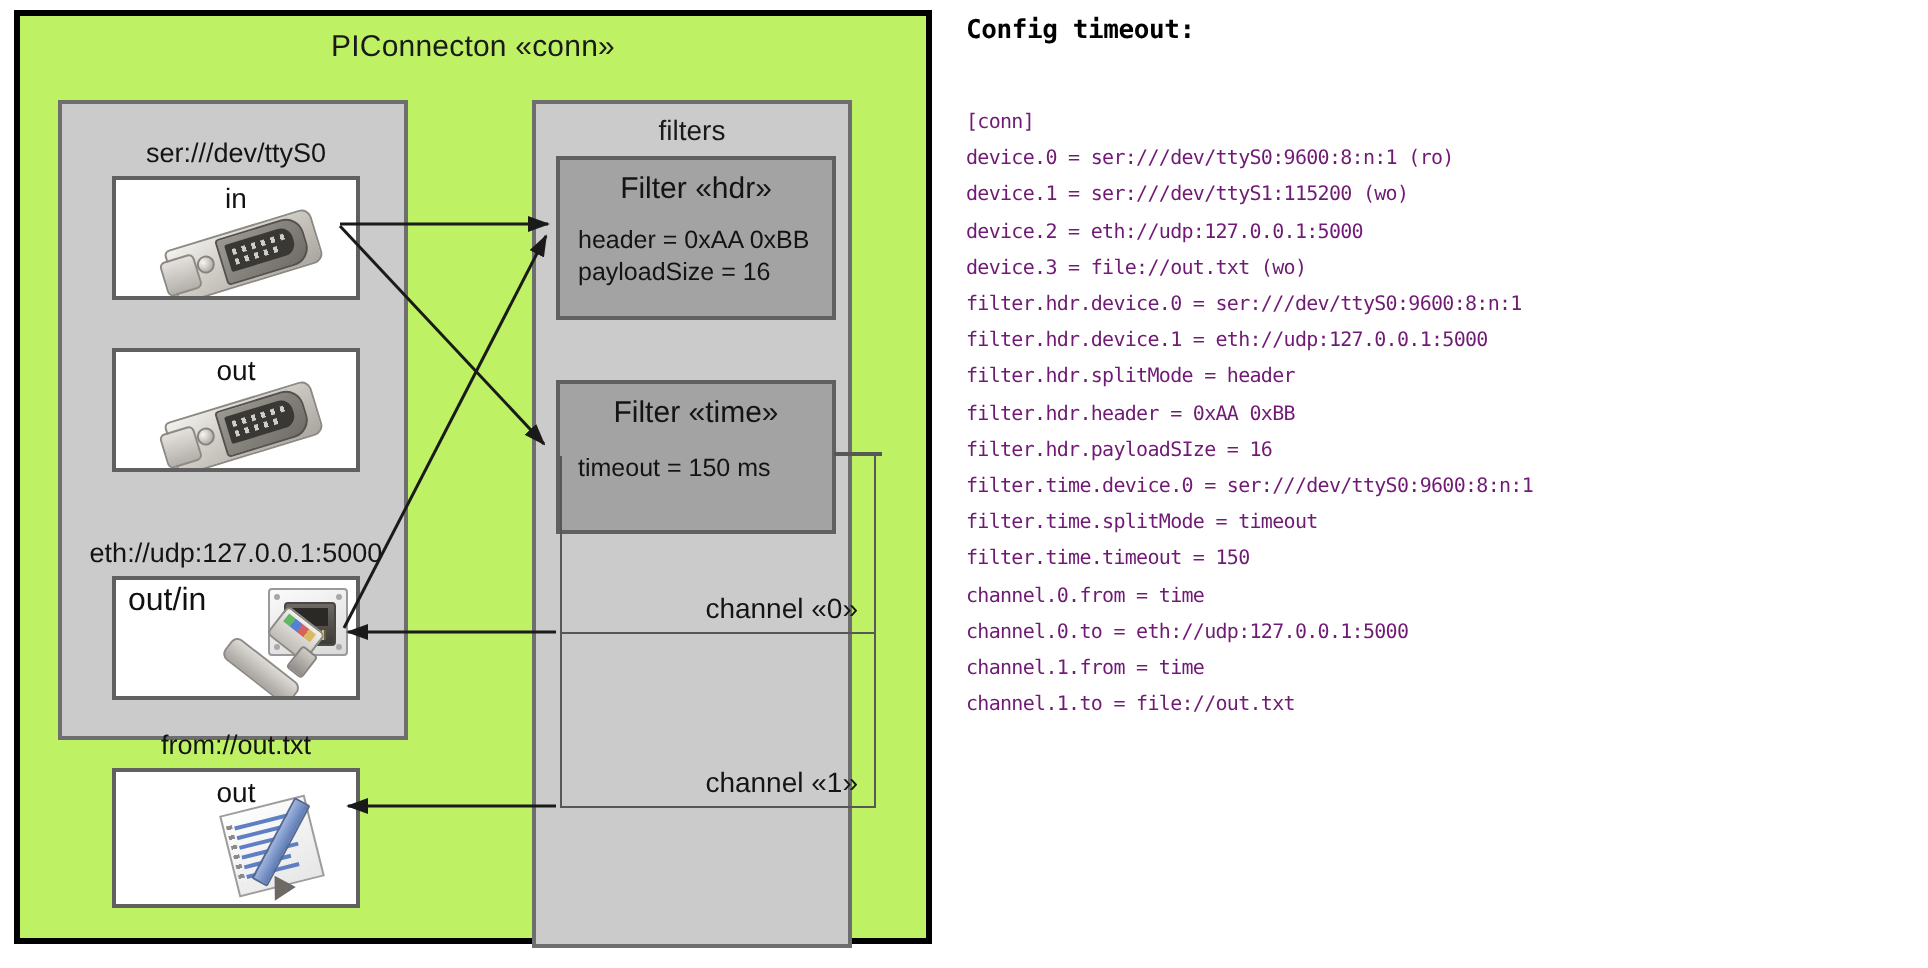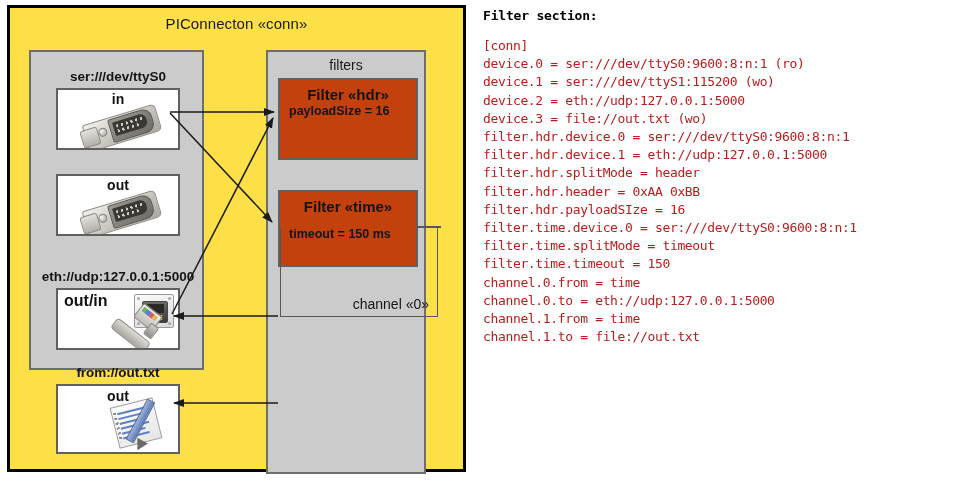--- a/index.html
+++ b/index.html
@@ -7,34 +7,34 @@
     width:964px;height:484px;background:#ffffff;
     font-family:"Liberation Sans", sans-serif;
     -webkit-font-smoothing:antialiased;
     overflow:hidden;
   }
   #root{position:relative;width:964px;height:484px;}
 
   
   .outer-frame{
     position:absolute;left:7px;top:5px;width:459px;height:467px;
-    background:#fde047;border:3px solid #000000;box-sizing:border-box;
+    background:#bef264;border:3px solid #000000;box-sizing:border-box;
   }
   .outer-title{
     position:absolute;left:0;top:7px;width:100%;
     text-align:center;font-size:15px;color:#1a1a1a;
     letter-spacing:.1px;
   }
 
   
   .panel{
     position:absolute;background:#cbcbcb;
     border:2px solid #6e6e6e;box-sizing:border-box;
   }
-  #devices-panel{left:19px;top:42px;width:175px;height:320px;font-weight:bold;}
+  #devices-panel{left:19px;top:42px;width:175px;height:320px;}
   #filters-panel{left:256px;top:42px;width:160px;height:424px;}
   .panel-title{
     position:absolute;left:0;top:5px;width:100%;
     text-align:center;font-size:14px;color:#1a1a1a;
   }
 
   
   .dev-group{position:absolute;left:10px;width:154px;}
   .dev-label{
     text-align:center;font-size:13.5px;color:#141414;
@@ -171,22 +171,22 @@
     border:1px solid #55698f;border-radius:1px;
   }
   .icon-file .nib{
     position:absolute;left:22px;top:42px;width:0;height:0;
     border-left:6px solid transparent;border-right:6px solid transparent;
     border-top:11px solid #6d6a66;transform:rotate(28deg);
   }
 
   
   .filter-box{
-    position:absolute;background:#c2410c;
-    border:2px solid #606060;box-sizing:border-box;font-weight:bold;
+    position:absolute;background:#a3a3a3;
+    border:2px solid #606060;box-sizing:border-box;
   }
   .filter-title{
     text-align:center;font-size:15px;color:#141414;
     margin-top:6px;
   }
   .filter-attr{
     font-size:12.5px;color:#141414;margin-left:9px;line-height:16px;
   }
   #filter-hdr{left:278px;top:78px;width:140px;height:82px;}
   #filter-time{left:278px;top:190px;width:140px;height:77px;}
@@ -212,23 +212,23 @@
   
   #config{
     position:absolute;left:483px;top:8px;width:478px;
   }
   #config-heading{
     font-family:"DejaVu Sans Mono", monospace;
     font-size:13px;font-weight:bold;color:#000;
     letter-spacing:-.2px;
   }
   #config-lines{
-    margin-top:14px;
+    margin-top:30px;
     font-family:"DejaVu Sans Mono", monospace;
-    font-size:13px;line-height:18.2px;color:#b91c1c;
+    font-size:10px;line-height:18.2px;color:#701a75;
     letter-spacing:-.35px;white-space:pre;
   }
   #config-lines div{white-space:pre;}
 </style>
 </head>
 <body>
 
 <div id="root">
 
   <div class="outer-frame">
@@ -308,31 +308,35 @@
       </div>
     </div>
 
     <div class="panel" id="filters-panel">
       <div class="panel-title">filters</div>
     </div>
   </div>
 
   <div class="filter-box" id="filter-hdr">
     <div class="filter-title">Filter «hdr»</div>
+    <div class="filter-attr" style="margin-top:9px;">header = 0xAA 0xBB</div>
     <div class="filter-attr">payloadSize = 16</div>
   </div>
 
   <div class="filter-box" id="filter-time">
     <div class="filter-title">Filter «time»</div>
     <div class="filter-attr" style="margin-top:11px;">timeout = 150 ms</div>
   </div>
 
   <div class="channel-box" id="channel-0">
     <span class="ctop"></span>
     <span class="channel-label">channel «0»</span>
+  </div>
+  <div class="channel-box" id="channel-1">
+    <span class="channel-label">channel «1»</span>
   </div>
 
   <svg id="wires" viewBox="0 0 466 476" xmlns="http://www.w3.org/2000/svg">
     <defs>
       <marker id="ah" markerWidth="11" markerHeight="8" refX="10" refY="4" orient="auto" markerUnits="userSpaceOnUse">
         <path d="M0,0 L11,4 L0,8 z" fill="#1a1a1a"></path>
       </marker>
     </defs>
     <g stroke="#1a1a1a" stroke-width="1.5" fill="none" marker-end="url(#ah)">
 
@@ -342,17 +346,17 @@
 
       <path d="M172,314 L273,118"></path>
 
       <path d="M278,316 L174,316"></path>
 
       <path d="M278,403 L174,403"></path>
     </g>
   </svg>
 
   <div id="config">
-    <div id="config-heading">Filter section:</div>
+    <div id="config-heading">Config timeout:</div>
     <div id="config-lines"><div>[conn]</div><div>device.0 = ser:///dev/ttyS0:9600:8:n:1 (ro)</div><div>device.1 = ser:///dev/ttyS1:115200 (wo)</div><div>device.2 = eth://udp:127.0.0.1:5000</div><div>device.3 = file://out.txt (wo)</div><div>filter.hdr.device.0 = ser:///dev/ttyS0:9600:8:n:1</div><div>filter.hdr.device.1 = eth://udp:127.0.0.1:5000</div><div>filter.hdr.splitMode = header</div><div>filter.hdr.header = 0xAA 0xBB</div><div>filter.hdr.payloadSIze = 16</div><div>filter.time.device.0 = ser:///dev/ttyS0:9600:8:n:1</div><div>filter.time.splitMode = timeout</div><div>filter.time.timeout = 150</div><div>channel.0.from = time</div><div>channel.0.to = eth://udp:127.0.0.1:5000</div><div>channel.1.from = time</div><div>channel.1.to = file://out.txt</div></div>
   </div>
 
 </div>
 
 </body></html>

